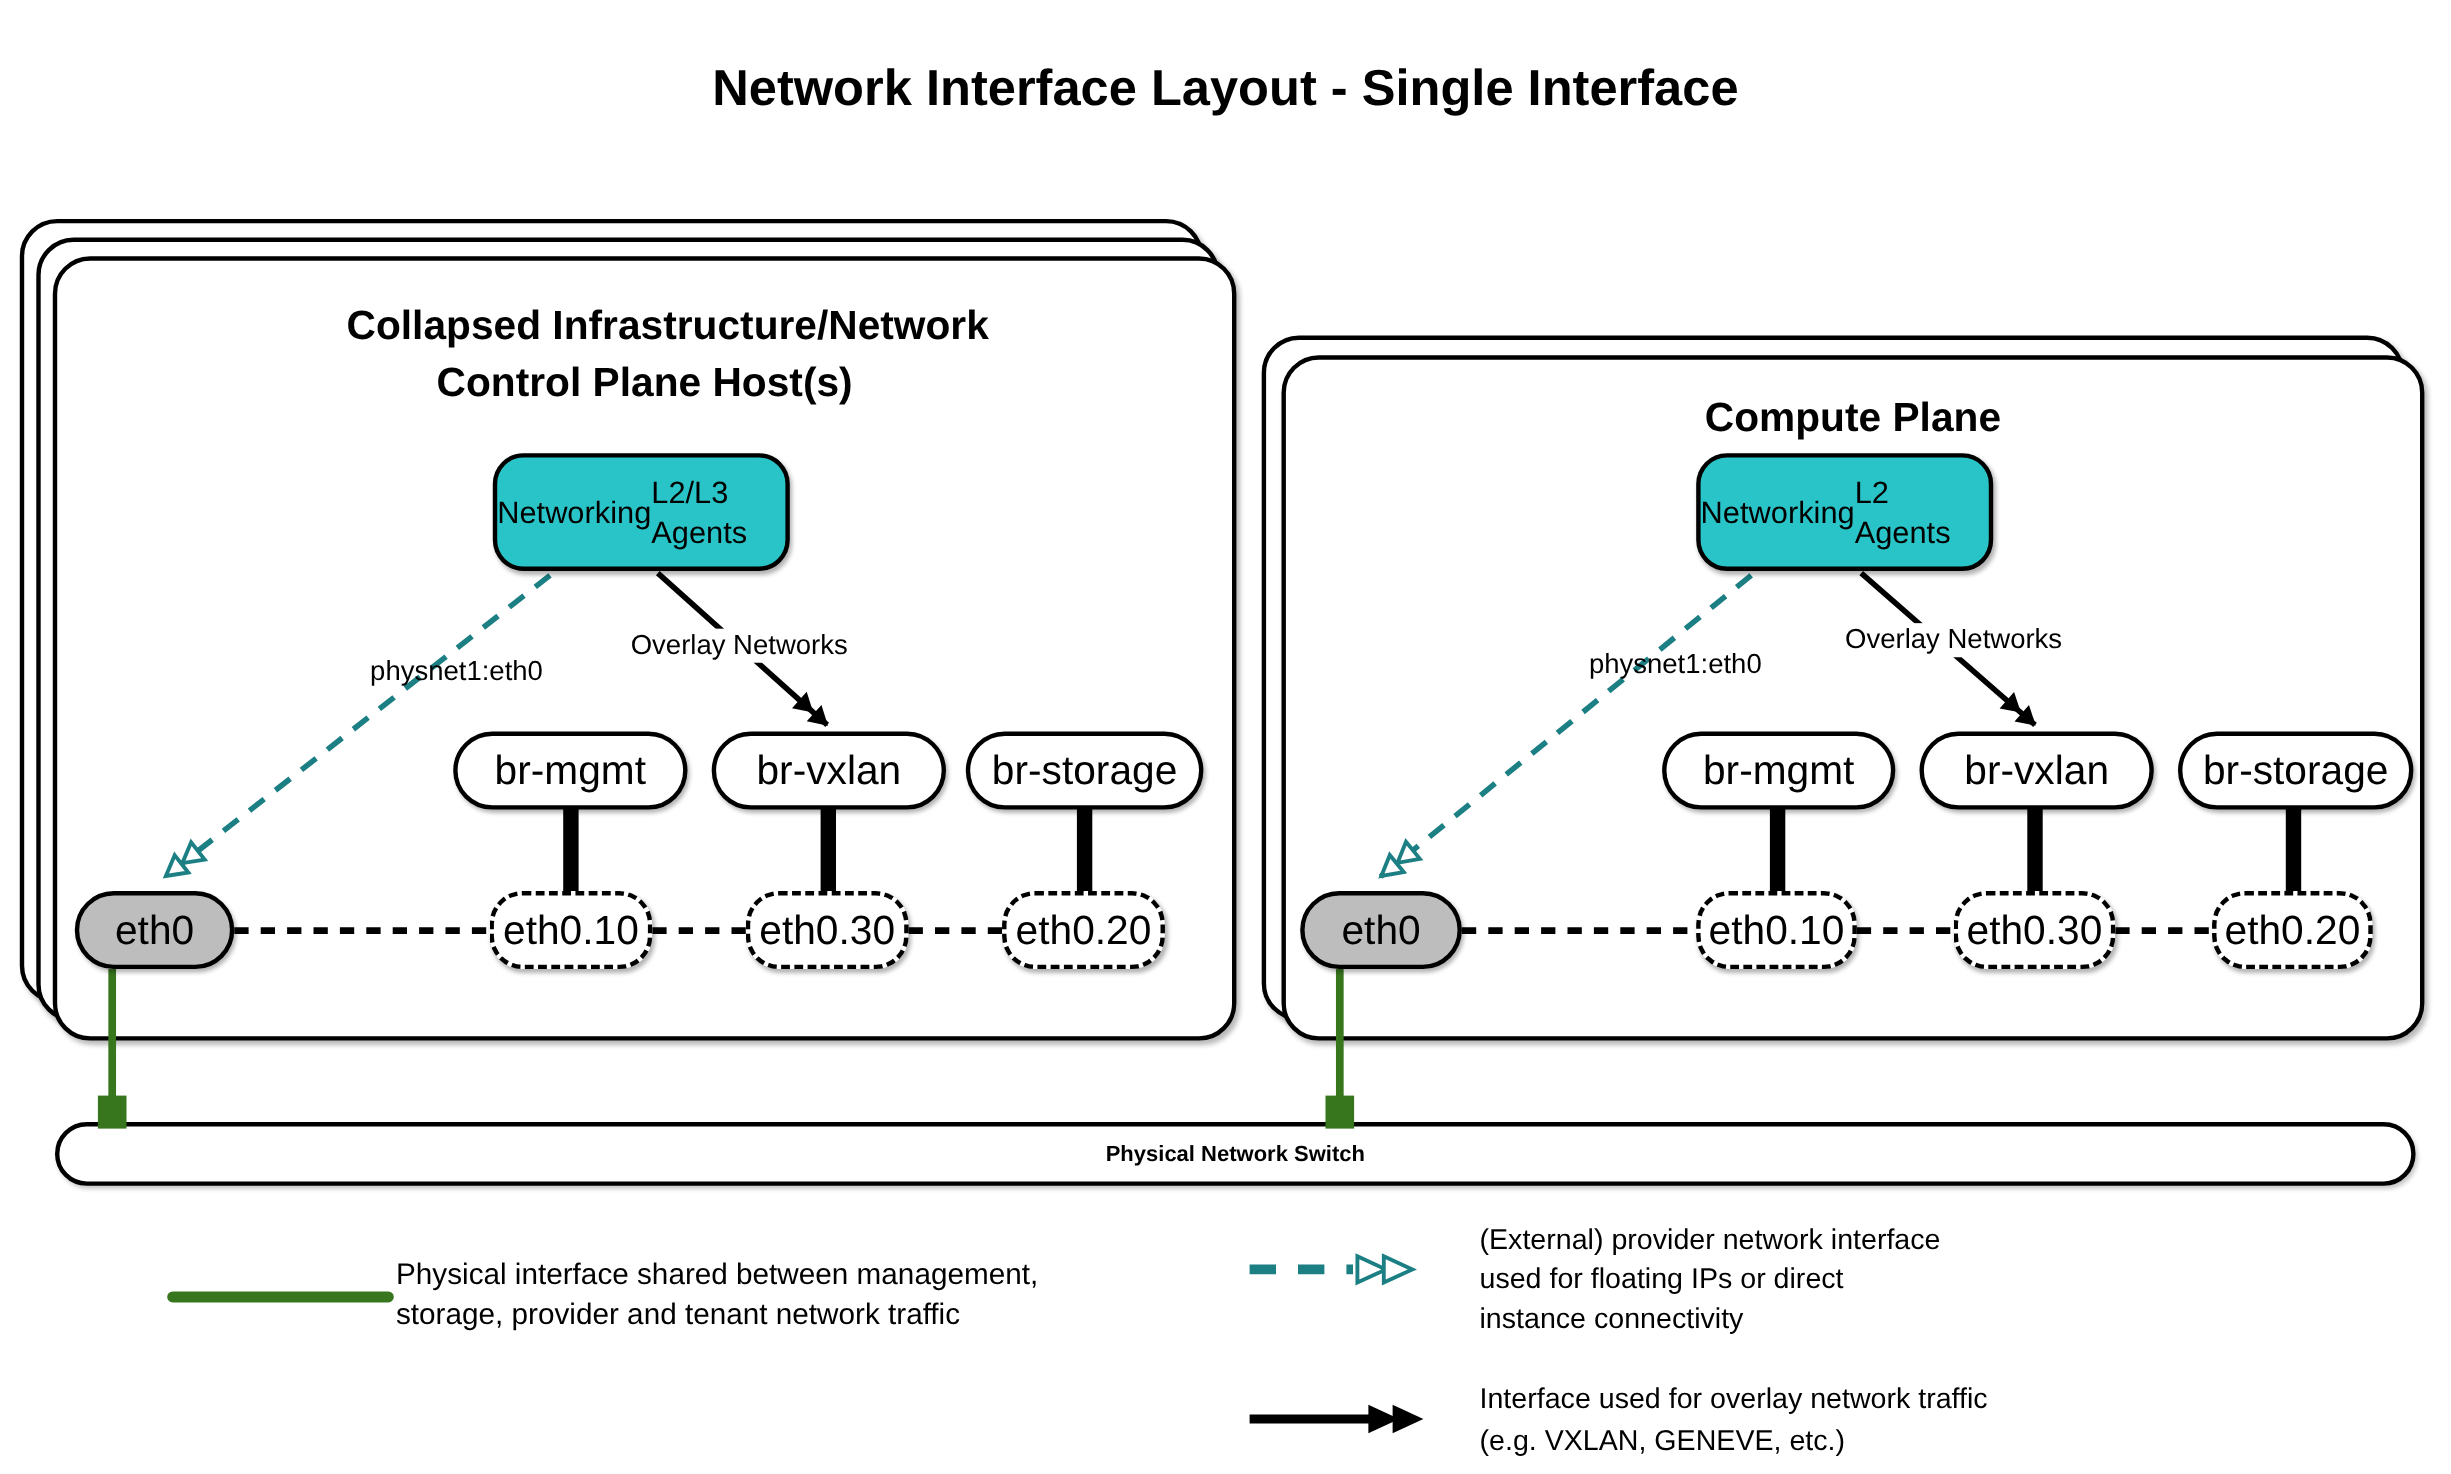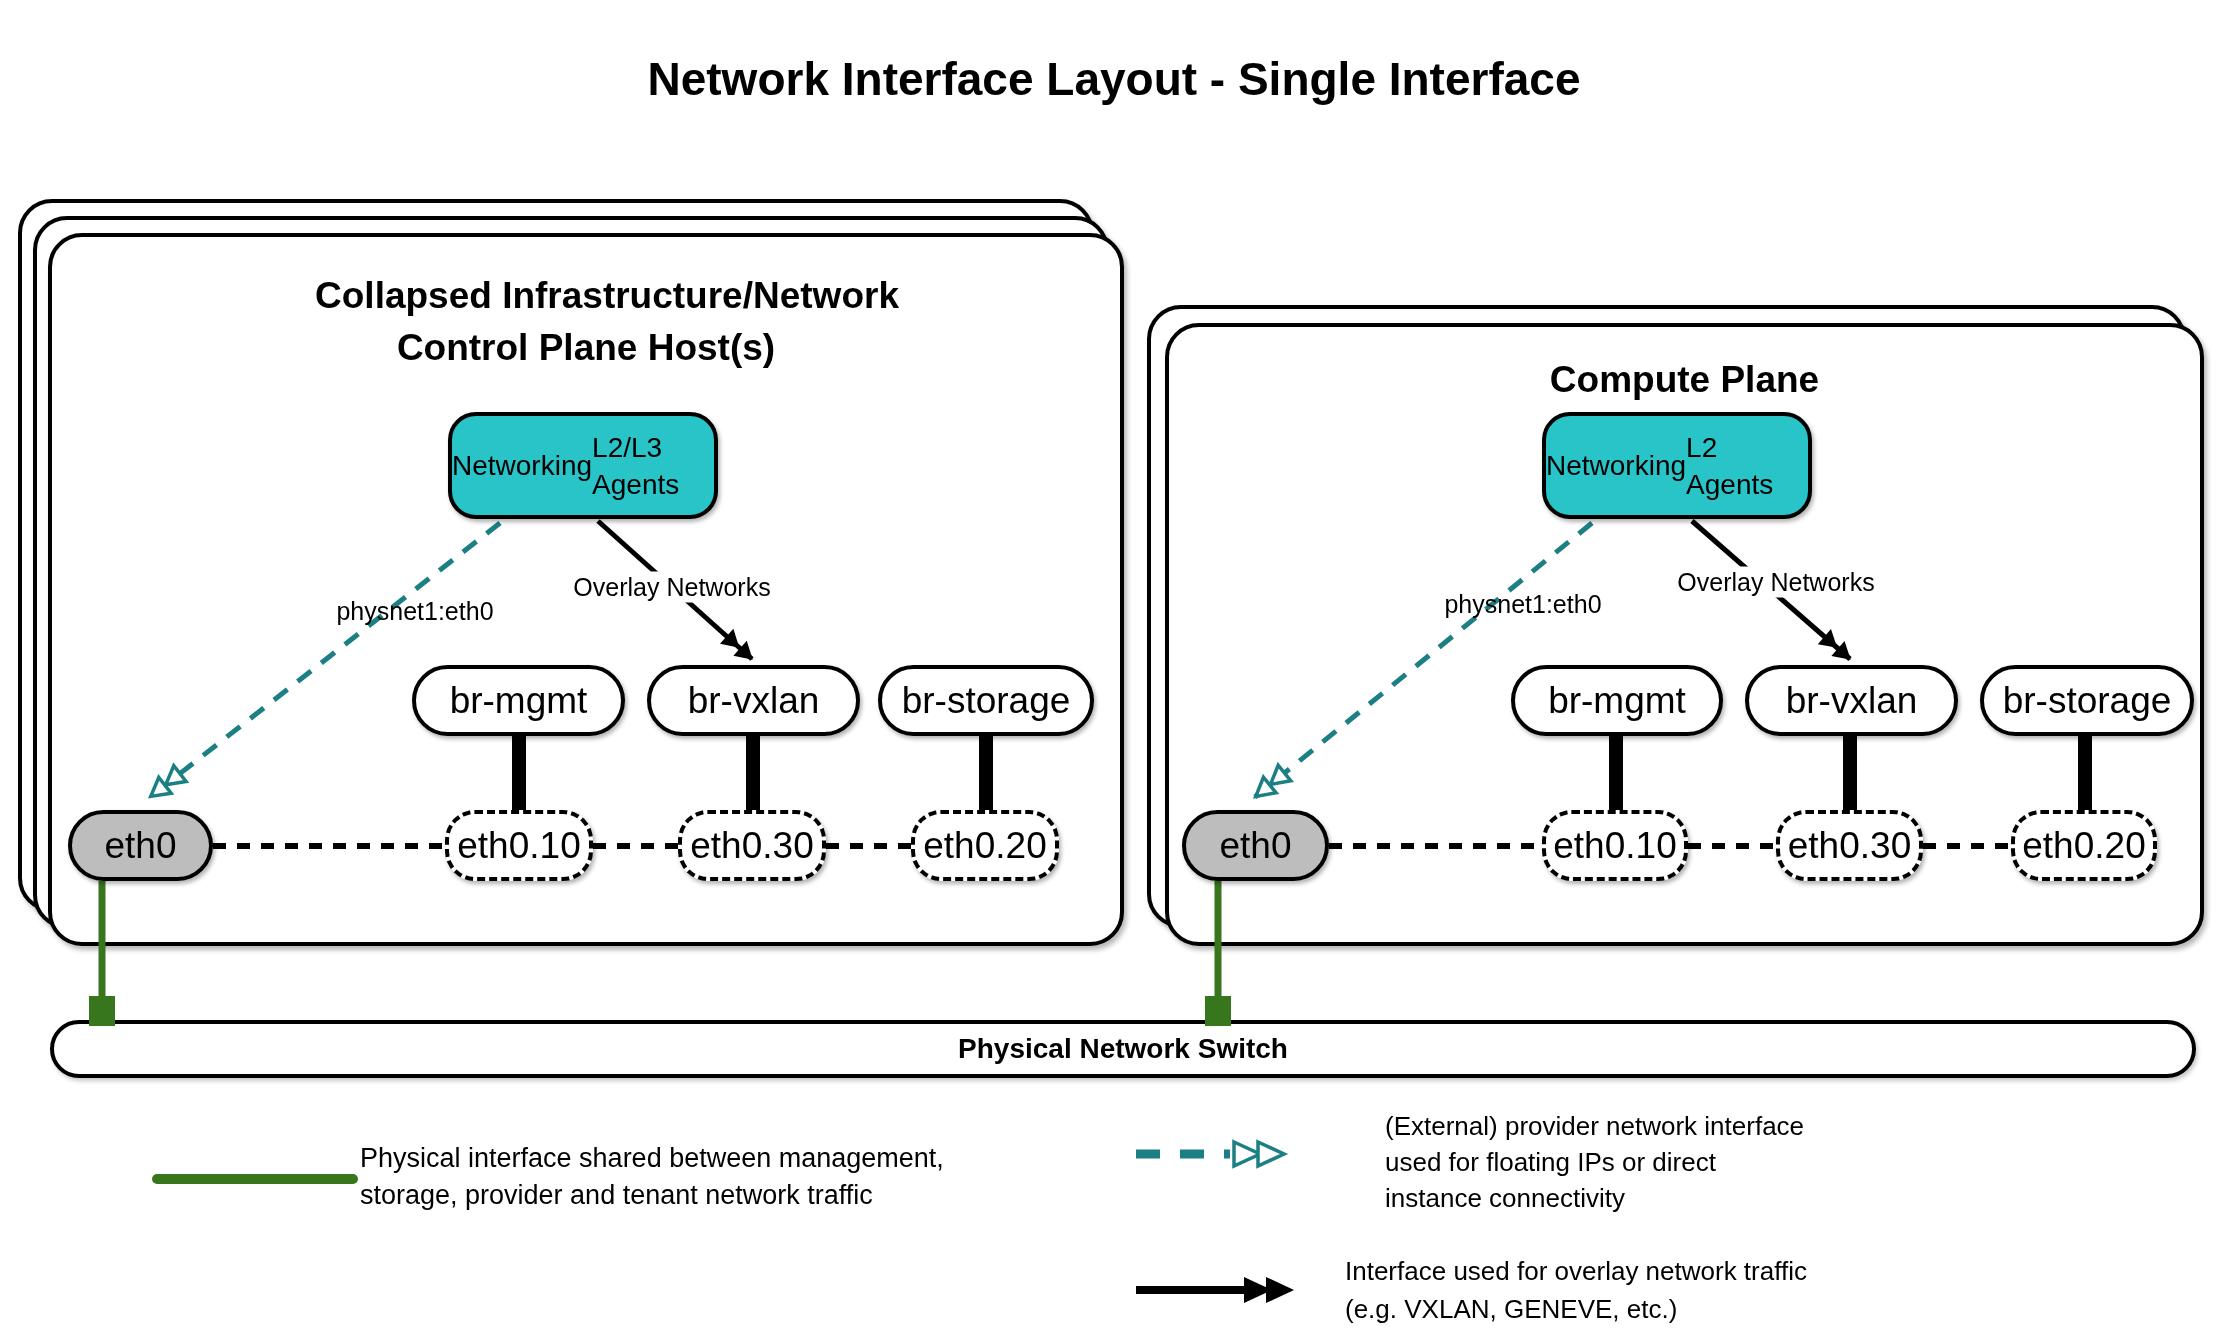--- a/index.html
+++ b/index.html
@@ -35,21 +35,21 @@
     line-height:37px;font-size:28px;
   }
   .small-label{
     position:absolute;transform:translate(-50%,-50%);font-size:25px;white-space:nowrap;
   }
   .overlay-label{background:#fff;padding:1px 5px;}
   .switchbar{
     position:absolute;left:50px;top:1020px;width:2146px;height:58px;
     border:4px solid #000;border-radius:30px;background:#fff;box-sizing:border-box;
     display:flex;align-items:center;justify-content:center;
-    font-weight:bold;font-size:28px;box-shadow:2px 3px 4px rgba(0,0,0,.22);
+    font-weight:bold;font-size:20px;box-shadow:2px 3px 4px rgba(0,0,0,.22);
   }
   .wires{position:absolute;left:0;top:0;}
   .wire-black{stroke:#000;fill:none;}
   .wire-teal{stroke:var(--teal-line);fill:none;}
   .wire-green{stroke:var(--green-line);fill:none;}
   .mk-black{fill:#000;stroke:none;}
   .mk-teal{fill:#fff;stroke:var(--teal-line);stroke-width:3.5;}
   .green-sq{fill:var(--green-line);}
   
   .legend-text{position:absolute;font-size:27px;line-height:37px;}
@@ -157,21 +157,21 @@
 <div class="legend-text" style="left:360px;top:1140px;">
   <div>Physical interface shared between management,</div>
   <div>storage, provider and tenant network traffic</div>
 </div>
 
 <svg class="abs" style="left:1132px;top:1136px;" width="180" height="36">
   <line x1="4" y1="18" x2="98" y2="18" stroke-width="9" stroke-dasharray="24 20" class="wire-teal"></line>
   <polygon points="102,6 128,18 102,30" class="mk-teal" stroke-width="5"></polygon>
   <polygon points="126,6 152,18 126,30" class="mk-teal" stroke-width="5"></polygon>
 </svg>
-<div class="legend-text" style="left:1345px;top:1108px;font-size:26px;line-height:36px;margin-left:40px;">
+<div class="legend-text" style="left:1345px;top:1108px;font-size:26px;line-height:36px;">
   <div>(External) provider network interface</div>
   <div>used for floating IPs or direct</div>
   <div>instance connectivity</div>
 </div>
 
 <svg class="abs" style="left:1132px;top:1272px;" width="180" height="36">
   <line x1="4" y1="18" x2="120" y2="18" stroke-width="8" class="wire-black"></line>
   <polygon points="112,5 140,18 112,31" class="mk-black"></polygon>
   <polygon points="134,5 162,18 134,31" class="mk-black"></polygon>
 </svg>

